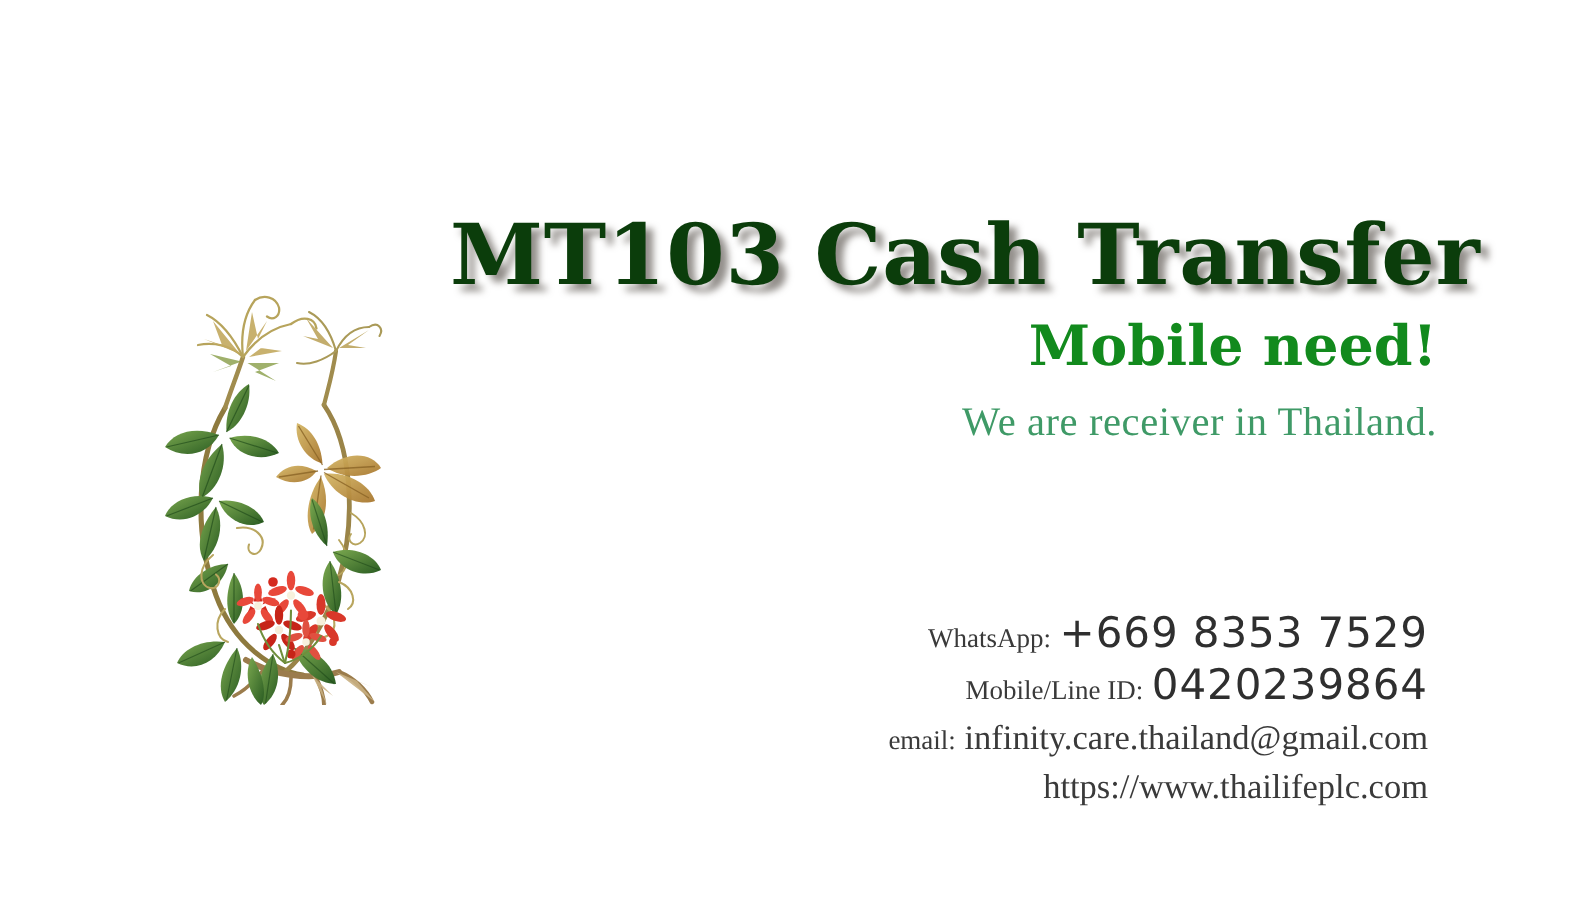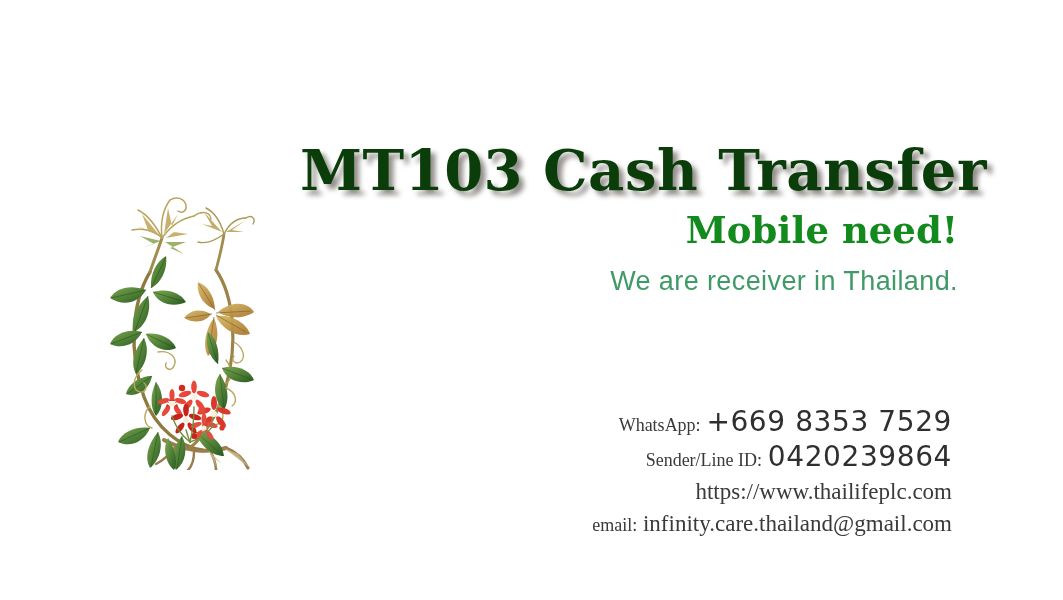--- a/index.html
+++ b/index.html
@@ -54,21 +54,21 @@
     font-family: "DejaVu Serif", "Liberation Serif", serif;
     font-weight: bold;
     font-size: 37px;
     line-height: 1.05;
     color: #128a1d;
     margin: 12px 0 0 0;
     text-align: right;
     white-space: nowrap;
   }
   #tagline {
-    font-family: Liberation Sans, sans-serif;
+    font-family: Liberation Serif, serif;
     font-weight: normal;
     font-size: 27px;
     line-height: 1.15;
     letter-spacing: 0.4px;
     color: #3f9a67;
     margin: 16px 0 0 0;
     text-align: right;
     white-space: nowrap;
   }
 
@@ -337,28 +337,28 @@
   </div>
 
   <div id="contact-block">
 
     <div class="contact-line">
       <span class="contact-label">WhatsApp:</span>
       <span class="contact-value-num">+669 8353 7529</span>
     </div>
 
     <div class="contact-line">
-      <span class="contact-label">Sender/Line ID:</span>
+      <span class="contact-label">Mobile/Line ID:</span>
       <span class="contact-value-num">0420239864</span>
-    </div>
-
-    <div class="contact-line">
-      <span class="contact-value-text">https://www.thailifeplc.com</span>
     </div>
 
     <div class="contact-line">
       <span class="contact-label">email:</span>
       <span class="contact-value-text">infinity.care.thailand@gmail.com</span>
     </div>
 
+    <div class="contact-line">
+      <span class="contact-value-text">https://www.thailifeplc.com</span>
+    </div>
+
   </div>
 
 </div>
 
 </body></html>

